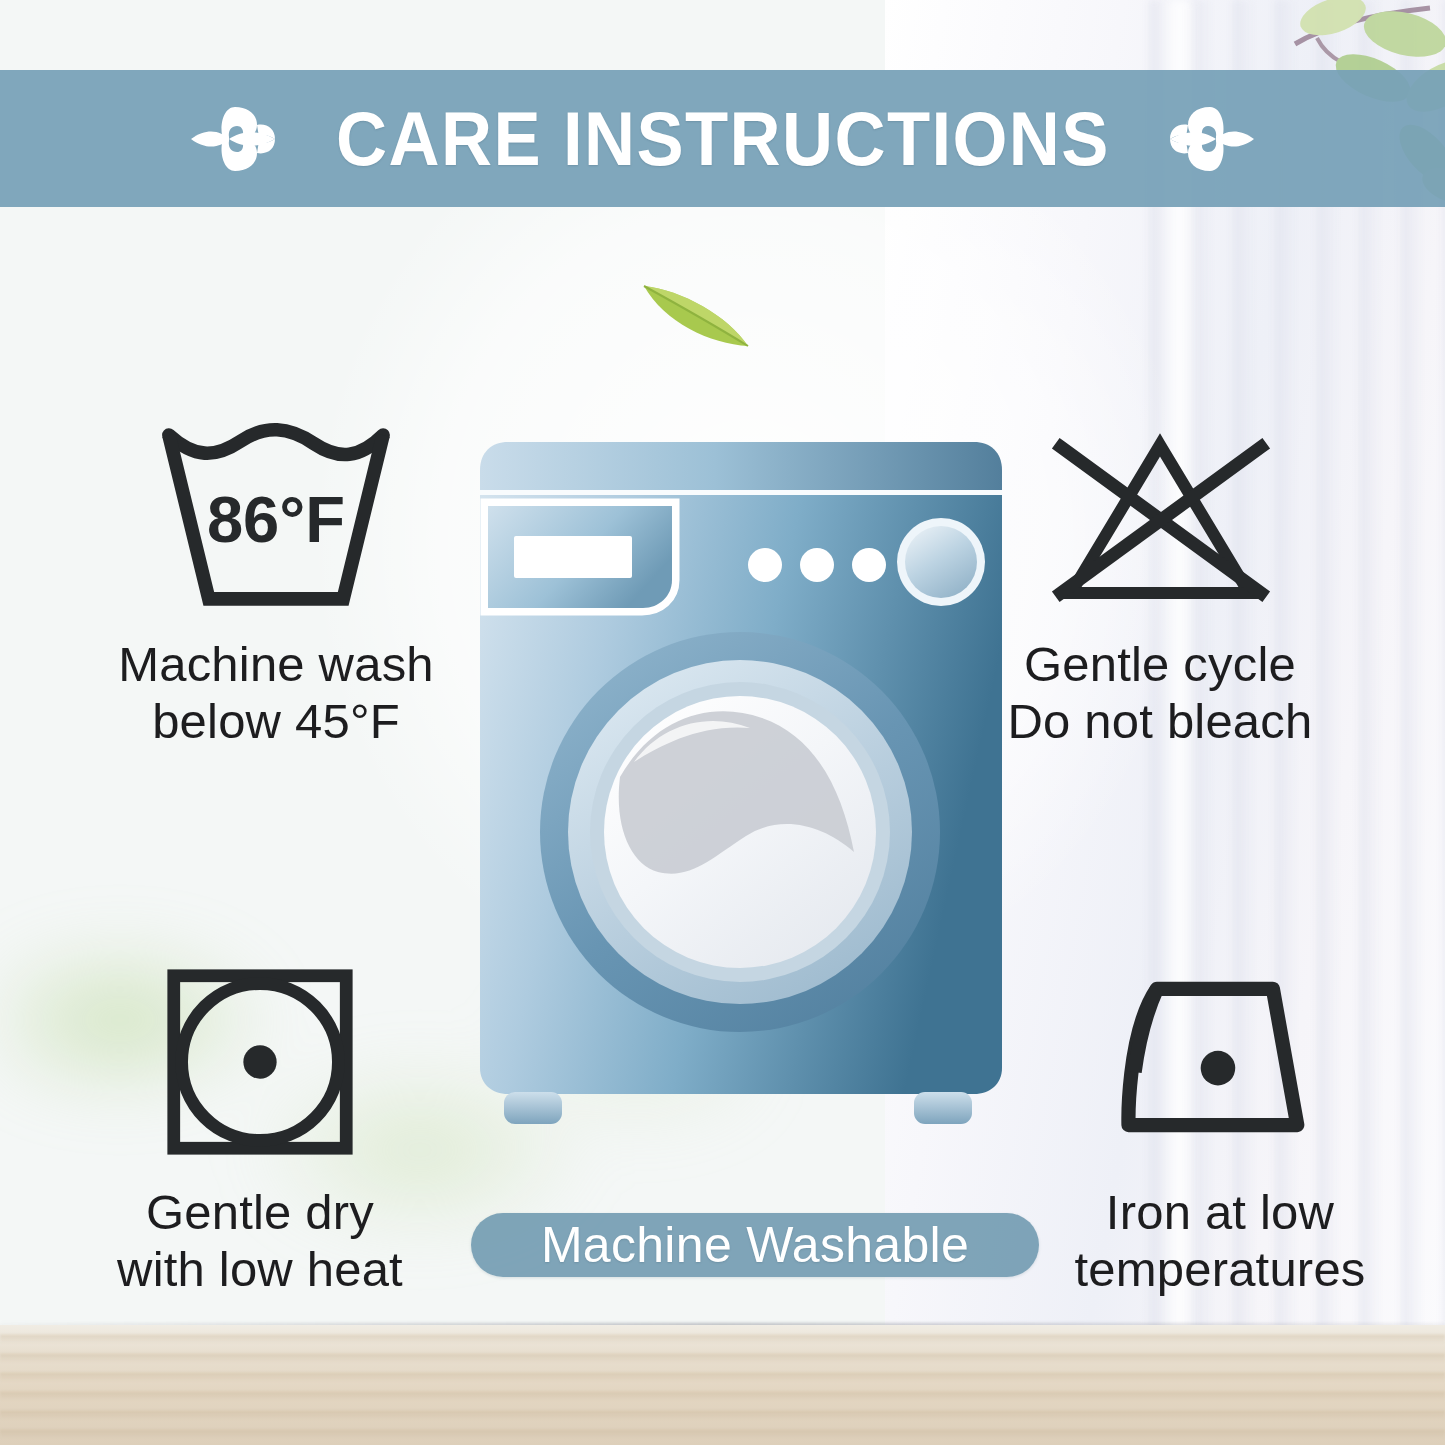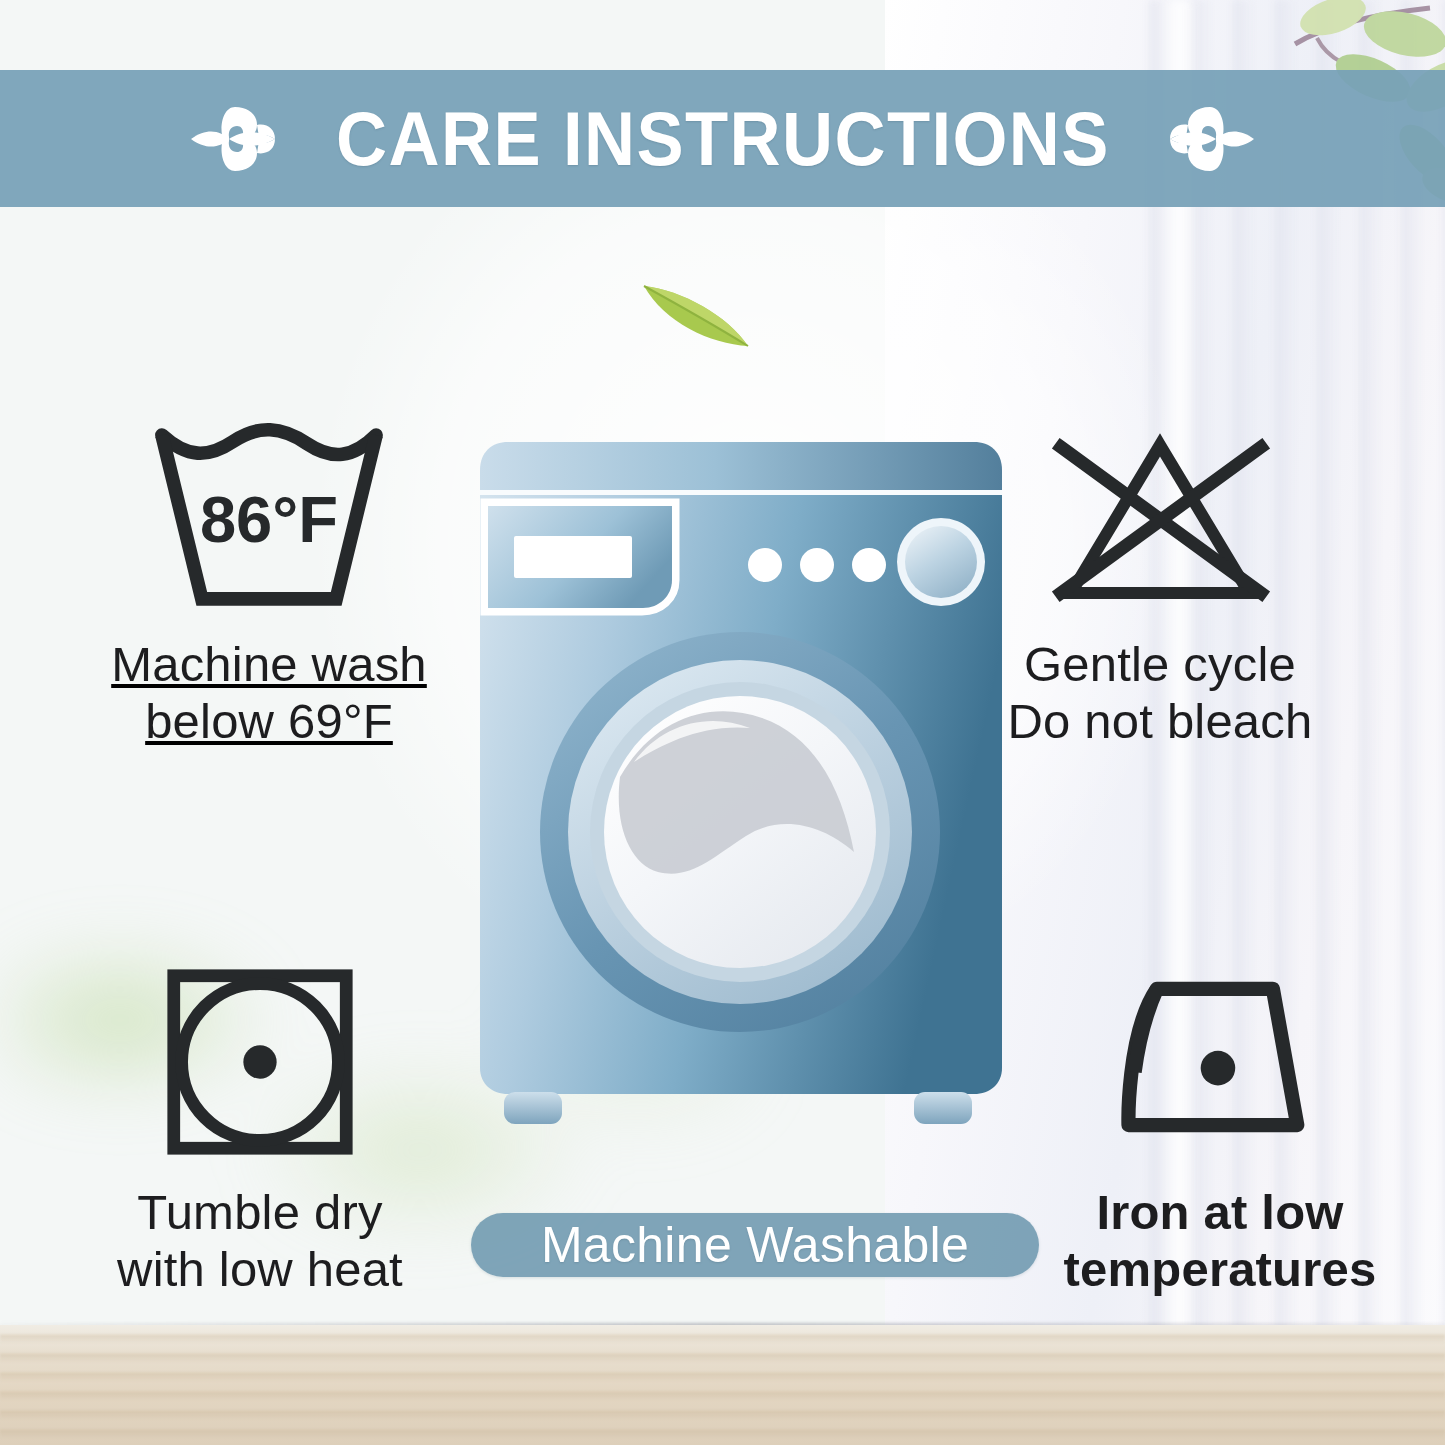--- a/index.html
+++ b/index.html
@@ -88,33 +88,33 @@
   .orn{width:96px;height:76px;flex:0 0 auto;}
   .orn.right{transform:scaleX(-1);}
 
   
   .sym{position:absolute;text-align:center;}
   .sym .glyph{display:flex;align-items:center;justify-content:center;}
   .sym .cap{
     color:#1d1d1f;font-size:49px;line-height:1.16;
     letter-spacing:.2px;white-space:pre-line;
   }
-  #sym-wash{left:39px;top:418px;width:460px;text-decoration:underline;}
+  #sym-wash{left:46px;top:418px;width:460px;}
   #sym-wash .glyph{height:200px;}
   #sym-wash .cap{margin-top:18px;}
 
   #sym-bleach{left:940px;top:418px;width:440px;}
   #sym-bleach .glyph{height:200px;}
   #sym-bleach .cap{margin-top:18px;}
 
   #sym-dry{left:30px;top:962px;width:460px;}
   #sym-dry .glyph{height:200px;}
   #sym-dry .cap{margin-top:22px;}
 
-  #sym-iron{left:1000px;top:962px;width:440px;font-weight:bold;}
+  #sym-iron{left:1000px;top:962px;width:440px;}
   #sym-iron .glyph{height:200px;}
   #sym-iron .cap{margin-top:22px;}
 
   
   .machine{position:absolute;left:462px;top:432px;width:556px;height:700px;}
 
   
   .badge{
     position:absolute;left:471px;top:1213px;width:568px;height:64px;
     background:rgba(116,156,178,.92);
@@ -195,21 +195,21 @@
 
   <div class="sym" id="sym-wash">
     <div class="glyph">
       <svg viewBox="0 0 240 190" width="252" height="200">
         <path d="M18 16 C42 38 62 38 86 22 C110 6 132 8 156 24 C180 40 200 38 222 16" stroke="#26292b" stroke-width="13" fill="none" stroke-linecap="round"></path>
         <path d="M18 16 L56 172 L184 172 L222 16" stroke="#26292b" stroke-width="13" fill="none" stroke-linejoin="miter"></path>
         <text x="120" y="118" text-anchor="middle" font-family="Liberation Sans, sans-serif" font-size="62" font-weight="700" fill="#26292b">86°F</text>
       </svg>
     </div>
     <div class="cap">Machine wash
-below 69°F</div>
+below 45°F</div>
   </div>
 
   <div class="sym" id="sym-bleach">
     <div class="glyph">
       <svg viewBox="0 0 250 190" width="250" height="190">
         <path d="M125 22 L214 170 L36 170 Z" stroke="#26292b" stroke-width="12" fill="none" stroke-linejoin="miter"></path>
         <path d="M26 24 L226 170" stroke="#26292b" stroke-width="13" stroke-linecap="square"></path>
         <path d="M226 24 L26 170" stroke="#26292b" stroke-width="13" stroke-linecap="square"></path>
       </svg>
     </div>
@@ -218,21 +218,21 @@
   </div>
 
   <div class="sym" id="sym-dry">
     <div class="glyph">
       <svg viewBox="0 0 200 200" width="196" height="196">
         <rect x="12" y="12" width="176" height="176" stroke="#26292b" stroke-width="13" fill="none"></rect>
         <circle cx="100" cy="100" r="80" stroke="#26292b" stroke-width="13" fill="none"></circle>
         <circle cx="100" cy="100" r="17" fill="#26292b"></circle>
       </svg>
     </div>
-    <div class="cap">Tumble dry
+    <div class="cap">Gentle dry
 with low heat</div>
   </div>
 
   <div class="sym" id="sym-iron">
     <div class="glyph">
       <svg viewBox="0 0 240 180" width="244" height="184">
         <path d="M58 18 L172 18 L196 152 L30 152 C30 152 28 62 58 18 Z" stroke="#26292b" stroke-width="14" fill="none" stroke-linejoin="round"></path>
         <path d="M58 18 C48 40 40 70 36 100" stroke="#26292b" stroke-width="14" fill="none"></path>
         <circle cx="118" cy="96" r="17" fill="#26292b"></circle>
       </svg>

